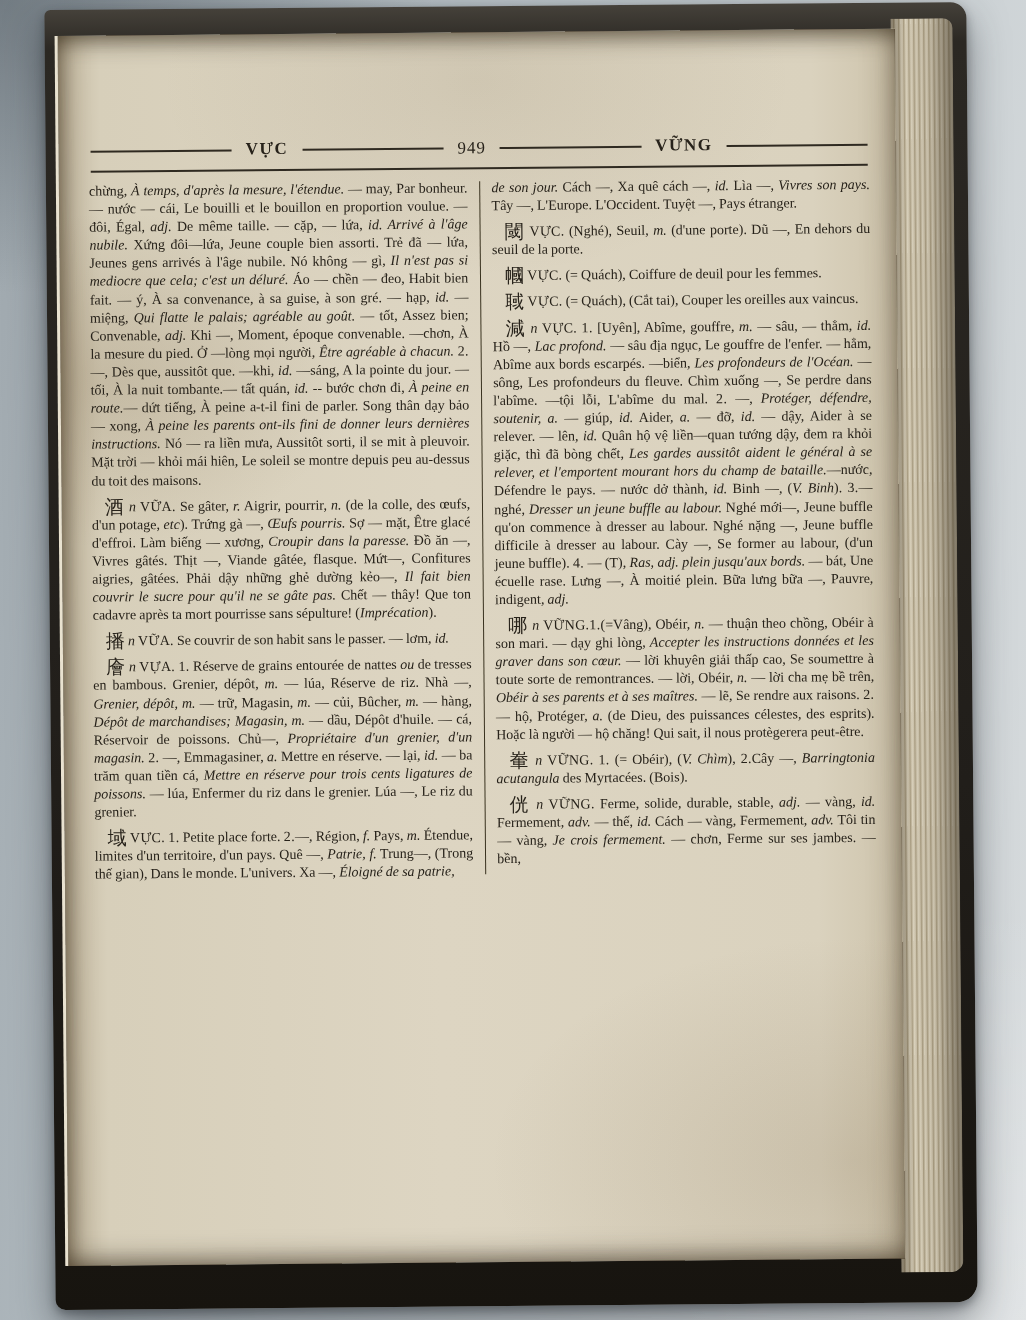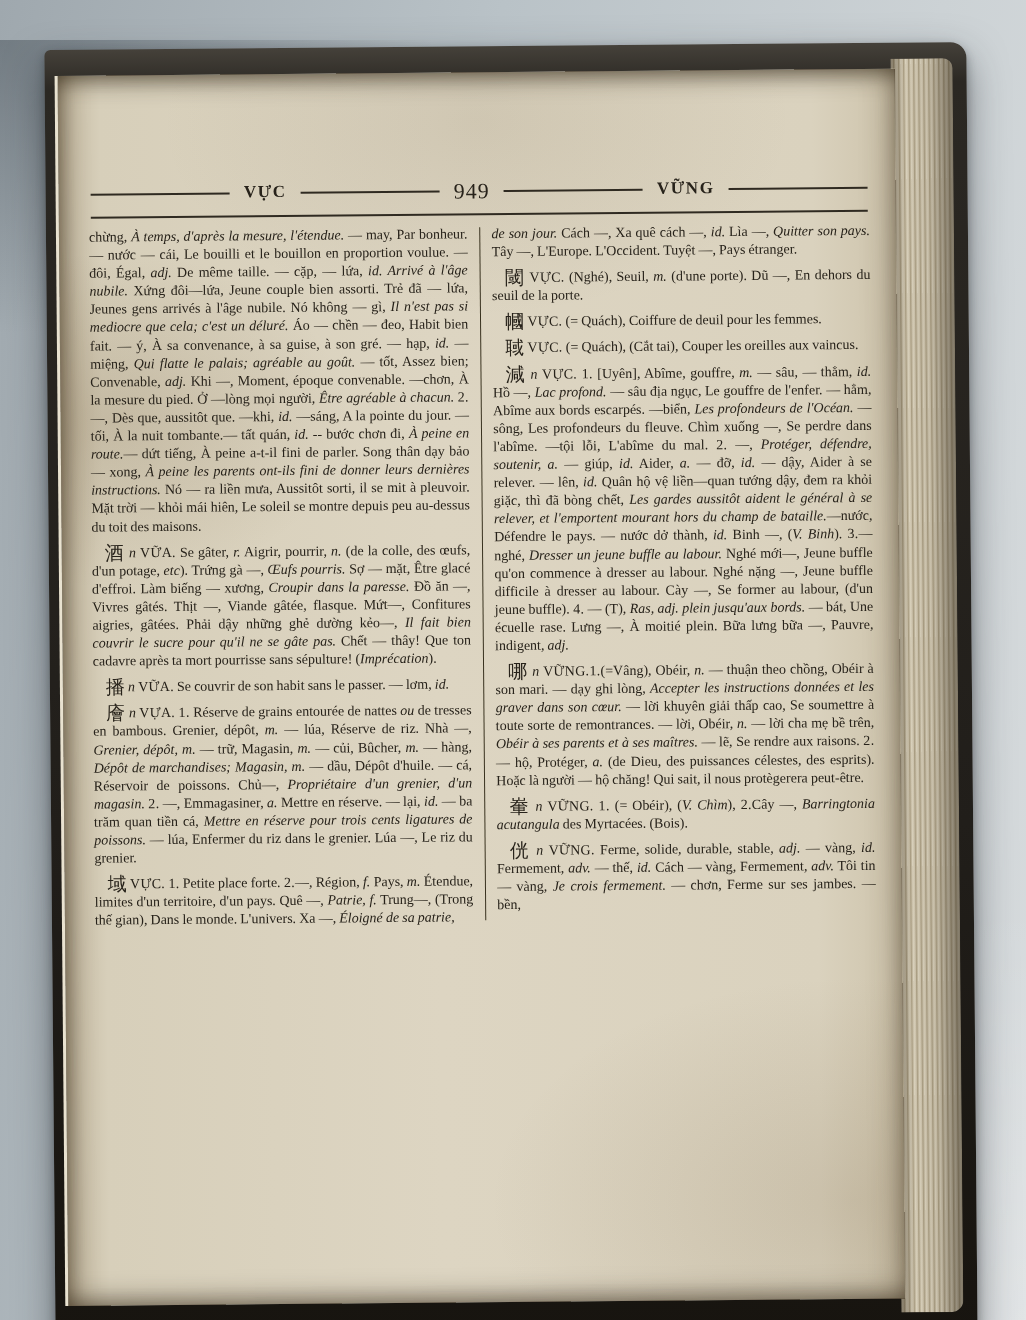--- a/index.html
+++ b/index.html
@@ -1,21 +1,21 @@
 <!DOCTYPE html>
 <html><head>
 <meta charset="utf-8">
 <style>
   html,body{margin:0;padding:0;}
   body{
     width:1026px;height:1320px;overflow:hidden;position:relative;
     font-family:"Liberation Serif","DejaVu Serif",serif;
     background:linear-gradient(100deg,#9fa8ae 0%,#b9c2c7 40%,#ccd2d5 75%,#d8dcde 100%);
   }
-  .scene{position:absolute;inset:0;margin-top:40px;}
+  .scene{position:absolute;inset:0;}
   .scene::before{
     content:"";position:absolute;inset:0;pointer-events:none;
     background:radial-gradient(620px 420px at 0% 0%,rgba(60,70,78,.45),transparent 70%),
                radial-gradient(500px 600px at 100% 100%,rgba(255,255,255,.25),transparent 70%);
   }
   .book{
     position:absolute;left:50px;top:6px;width:922px;height:1300px;
     transform:rotate(-0.5deg);transform-origin:50% 50%;
   }
   .cover{
@@ -51,21 +51,21 @@
   
   .header{
     display:flex;align-items:center;gap:14px;
     padding-bottom:9px;margin:0 2px 10px 2px;
     border-bottom:2px solid #2f2a21;
   }
   .header .rule{flex:1;height:2px;background:#2f2a21;margin-top:-6px;}
   .guide{
     font-weight:bold;font-size:17px;letter-spacing:1.5px;margin-top:-8px;
   }
-  .pageno{font-size:22px;letter-spacing:1px;margin-top:-6px;text-align:center;}
+  .pageno{font-size:17px;letter-spacing:1px;margin-top:-6px;text-align:center;}
   
   .columns{display:flex;gap:24px;position:relative;}
   .columns::before{
     content:"";position:absolute;left:50%;top:2px;bottom:6px;width:1.4px;
     background:#39321f;transform:translateX(-50%);
   }
   .col{flex:1;min-width:0;}
   .para{
     margin:0;font-size:14px;line-height:18.1px;text-align:justify;
     word-spacing:-0.4px;
@@ -100,21 +100,21 @@
 
         <div class="columns">
           <div class="col" id="col-left">
               <p class="para"><span>chừng, </span><span class="it">À temps, d'après la mesure, l'étendue.</span><span> — may, Par bonheur. — nước — cái, Le bouilli et le bouillon en proportion voulue. — đôi, Égal, </span><span class="it">adj.</span><span> De même taille. — cặp, — lứa, </span><span class="it">id. Arrivé à l'âge nubile.</span><span> Xứng đôi—lứa, Jeune couple bien assorti. Trẻ đã — lứa, Jeunes gens arrivés à l'âge nubile. Nó không — gì, </span><span class="it">Il n'est pas si mediocre que cela; c'est un déluré.</span><span> Áo — chền — đeo, Habit bien fait. — ý, À sa convenance, à sa guise, à son gré. — hạp, </span><span class="it">id.</span><span> — miệng, </span><span class="it">Qui flatte le palais; agréable au goût.</span><span> — tốt, Assez bien; Convenable, </span><span class="it">adj.</span><span> Khi —, Moment, époque convenable. —chơn, À la mesure du pied. Ở —lòng mọi người, </span><span class="it">Être agréable à chacun.</span><span> </span><span class="bd">2.</span><span>—, Dès que, aussitôt que. —khi, </span><span class="it">id.</span><span> —sáng, A la pointe du jour. — tối, À la nuit tombante.— tất quán, </span><span class="it">id.</span><span> -- bước chơn đi, </span><span class="it">À peine en route.</span><span>— dứt tiếng, À peine a-t-il fini de parler. Song thân dạy bảo — xong, </span><span class="it">À peine les parents ont-ils fini de donner leurs dernières instructions.</span><span> Nó — ra liền mưa, Aussitôt sorti, il se mit à pleuvoir. Mặt trời — khỏi mái hiên, Le soleil se montre depuis peu au-dessus du toit des maisons.</span></p>
               <p class="para entry"><span class="cjk">酒</span><span> </span><span class="it">n</span><span> </span><span class="bd">VỮA.</span><span> Se gâter, </span><span class="it">r.</span><span> Aigrir, pourrir, </span><span class="it">n.</span><span> (de la colle, des œufs, d'un potage, </span><span class="it">etc</span><span>). Trứng gà —, </span><span class="it">Œufs pourris.</span><span> Sợ — mặt, Être glacé d'effroi. Làm biếng — xương, </span><span class="it">Croupir dans la paresse.</span><span> Đồ ăn —, Vivres gâtés. Thịt —, Viande gâtée, flasque. Mứt—, Confitures aigries, gâtées. Phải dậy những ghẻ dường kẻo—, </span><span class="it">Il fait bien couvrir le sucre pour qu'il ne se gâte pas.</span><span> Chết — thây! Que ton cadavre après ta mort pourrisse sans sépulture! (</span><span class="it">Imprécation</span><span>).</span></p>
               <p class="para entry"><span class="cjk">播</span><span> </span><span class="it">n</span><span> </span><span class="bd">VỮA.</span><span> Se couvrir de son habit sans le passer. — lơm, </span><span class="it">id.</span></p>
               <p class="para entry"><span class="cjk">廥</span><span> </span><span class="it">n</span><span> </span><span class="bd">VỰA.</span><span> </span><span class="bd">1.</span><span> Réserve de grains entourée de nattes </span><span class="it">ou</span><span> de tresses en bambous. Grenier, dépôt, </span><span class="it">m.</span><span> — lúa, Réserve de riz. Nhà —, </span><span class="it">Grenier, dépôt, m.</span><span> — trữ, Magasin, </span><span class="it">m.</span><span> — củi, Bûcher, </span><span class="it">m.</span><span> — hàng, </span><span class="it">Dépôt de marchandises; Magasin, m.</span><span> — dầu, Dépôt d'huile. — cá, Réservoir de poissons. Chủ—, </span><span class="it">Propriétaire d'un grenier, d'un magasin.</span><span> </span><span class="bd">2.</span><span> —, Emmagasiner, </span><span class="it">a.</span><span> Mettre en réserve. — lại, </span><span class="it">id.</span><span> — ba trăm quan tiền cá, </span><span class="it">Mettre en réserve pour trois cents ligatures de poissons.</span><span> — lúa, Enfermer du riz dans le grenier. Lúa —, Le riz du grenier.</span></p>
               <p class="para entry"><span class="cjk">域</span><span> </span><span class="bd">VỰC.</span><span> </span><span class="bd">1.</span><span> Petite place forte. </span><span class="bd">2.</span><span>—, Région, </span><span class="it">f.</span><span> Pays, </span><span class="it">m.</span><span> Étendue, limites d'un territoire, d'un pays. Quê —, </span><span class="it">Patrie, f.</span><span> Trung—, (Trong thế gian), Dans le monde. L'univers. Xa —, </span><span class="it">Éloigné de sa patrie,</span></p>
             </div>
           <div class="col" id="col-right">
-              <p class="para"><span class="it">de son jour.</span><span> Cách —, Xa quê cách —, </span><span class="it">id.</span><span> Lìa —, </span><span class="it">Quitter son pays.</span><span> Tây —, L'Europe. L'Occident. Tuyệt —, Pays étranger.</span></p>
+              <p class="para"><span class="it">de son jour.</span><span> Cách —, Xa quê cách —, </span><span class="it">id.</span><span> Lìa —, </span><span class="it">Vivres son pays.</span><span> Tây —, L'Europe. L'Occident. Tuyệt —, Pays étranger.</span></p>
               <p class="para entry"><span class="cjk">閾</span><span> </span><span class="bd">VỰC.</span><span> (Nghé), Seuil, </span><span class="it">m.</span><span> (d'une porte). Dũ —, En dehors du seuil de la porte.</span></p>
               <p class="para entry"><span class="cjk">幗</span><span> </span><span class="bd">VỰC.</span><span> (= Quách), Coiffure de deuil pour les femmes.</span></p>
               <p class="para entry"><span class="cjk">聝</span><span> </span><span class="bd">VỰC.</span><span> (= Quách), (Cắt tai), Couper les oreilles aux vaincus.</span></p>
               <p class="para entry"><span class="cjk">減</span><span> </span><span class="it">n</span><span> </span><span class="bd">VỰC.</span><span> </span><span class="bd">1.</span><span> [Uyên], Abîme, gouffre, </span><span class="it">m.</span><span> — sâu, — thẳm, </span><span class="it">id.</span><span> Hồ —, </span><span class="it">Lac profond.</span><span> — sâu địa ngục, Le gouffre de l'enfer. — hẳm, Abîme aux bords escarpés. —biển, </span><span class="it">Les profondeurs de l'Océan.</span><span> — sông, Les profondeurs du fleuve. Chìm xuống —, Se perdre dans l'abîme. —tội lỗi, L'abîme du mal. </span><span class="bd">2.</span><span> —, </span><span class="it">Protéger, défendre, soutenir, a.</span><span> — giúp, </span><span class="it">id.</span><span> Aider, </span><span class="it">a.</span><span> — đỡ, </span><span class="it">id.</span><span> — dậy, Aider à se relever. — lên, </span><span class="it">id.</span><span> Quân hộ vệ liền—quan tướng dậy, đem ra khỏi giặc, thì đã bòng chết, </span><span class="it">Les gardes aussitôt aident le général à se relever, et l'emportent mourant hors du champ de bataille.</span><span>—nước, Défendre le pays. — nước dở thành, </span><span class="it">id.</span><span> Binh —, (</span><span class="it">V. Binh</span><span>). </span><span class="bd">3.</span><span>—nghé, </span><span class="it">Dresser un jeune buffle au labour.</span><span> Nghé mới—, Jeune buffle qu'on commence à dresser au labour. Nghé nặng —, Jeune buffle difficile à dresser au labour. Cày —, Se former au labour, (d'un jeune buffle). </span><span class="bd">4.</span><span> — (T), </span><span class="it">Ras, adj. plein jusqu'aux bords.</span><span> — bát, Une écuelle rase. Lưng —, À moitié plein. Bữa lưng bữa —, Pauvre, indigent, </span><span class="it">adj.</span></p>
               <p class="para entry"><span class="cjk">哪</span><span> </span><span class="it">n</span><span> </span><span class="bd">VỮNG.</span><span class="bd">1.</span><span>(=Vâng), Obéir, </span><span class="it">n.</span><span> — thuận theo chồng, Obéir à son mari. — dạy ghi lòng, </span><span class="it">Accepter les instructions données et les graver dans son cœur.</span><span> — lời khuyên giải thấp cao, Se soumettre à toute sorte de remontrances. — lời, Obéir, </span><span class="it">n.</span><span> — lời cha mẹ bề trên, </span><span class="it">Obéir à ses parents et à ses maîtres.</span><span> — lẽ, Se rendre aux raisons. </span><span class="bd">2.</span><span> — hộ, Protéger, </span><span class="it">a.</span><span> (de Dieu, des puissances célestes, des esprits). Hoặc là người — hộ chăng! Qui sait, il nous protègerera peut-être.</span></p>
               <p class="para entry"><span class="cjk">輋</span><span> </span><span class="it">n</span><span> </span><span class="bd">VỮNG.</span><span> </span><span class="bd">1.</span><span> (= Obéir), (</span><span class="it">V. Chìm</span><span>), </span><span class="bd">2.</span><span>Cây —, </span><span class="it">Barringtonia acutangula</span><span> des Myrtacées. (Bois).</span></p>
               <p class="para entry"><span class="cjk">侊</span><span> </span><span class="it">n</span><span> </span><span class="bd">VỮNG.</span><span> Ferme, solide, durable, stable, </span><span class="it">adj.</span><span> — vàng, </span><span class="it">id.</span><span> Fermement, </span><span class="it">adv.</span><span> — thế, </span><span class="it">id.</span><span> Cách — vàng, Fermement, </span><span class="it">adv.</span><span> Tôi tin — vàng, </span><span class="it">Je crois fermement.</span><span> — chơn, Ferme sur ses jambes. — bền,</span></p>
             </div>
         </div>
 

